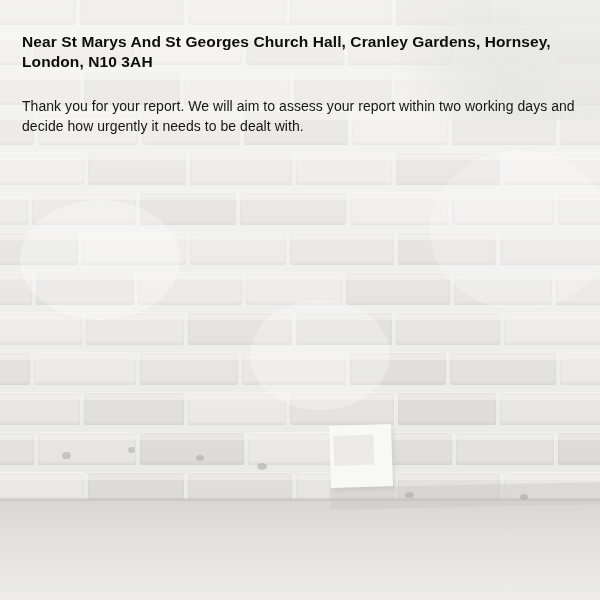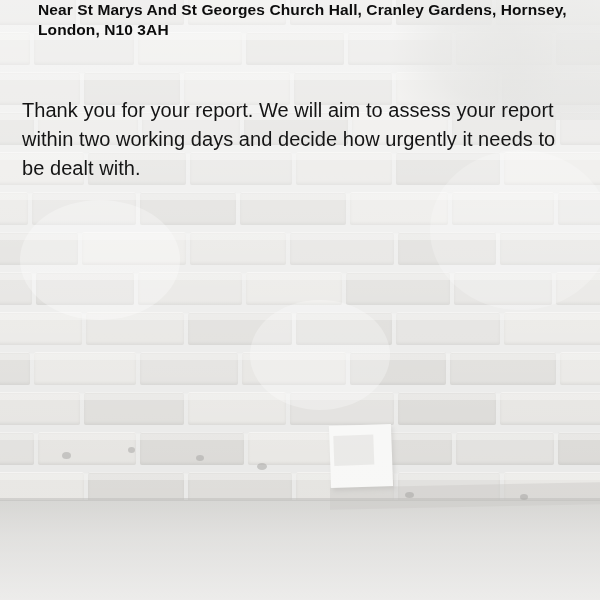--- a/index.html
+++ b/index.html
@@ -161,41 +161,41 @@
   }
 
   
   .overlay {
     position: absolute;
     inset: 0;
     z-index: 10;
   }
   .location-bar {
     position: absolute;
-    left: 16px;
+    left: 0;
     top: 0;
     right: 0;
-    padding: 0 22px 10px 22px;
+    padding: 32px 22px 10px 22px;
     box-sizing: border-box;
   }
   .location-text {
     font-size: 15.5px;
     font-weight: bold;
     color: #0d0d0d;
     line-height: 1.32;
     letter-spacing: 0.1px;
   }
   .message-block {
     position: absolute;
     left: 22px;
     right: 24px;
     top: 96px;
   }
   .message-text {
-    font-size: 20px;
+    font-size: 14px;
     color: #151515;
     line-height: 1.45;
     letter-spacing: 0.05px;
   }
 </style>
 </head>
 <body>
 
 <div class="screen">
 

